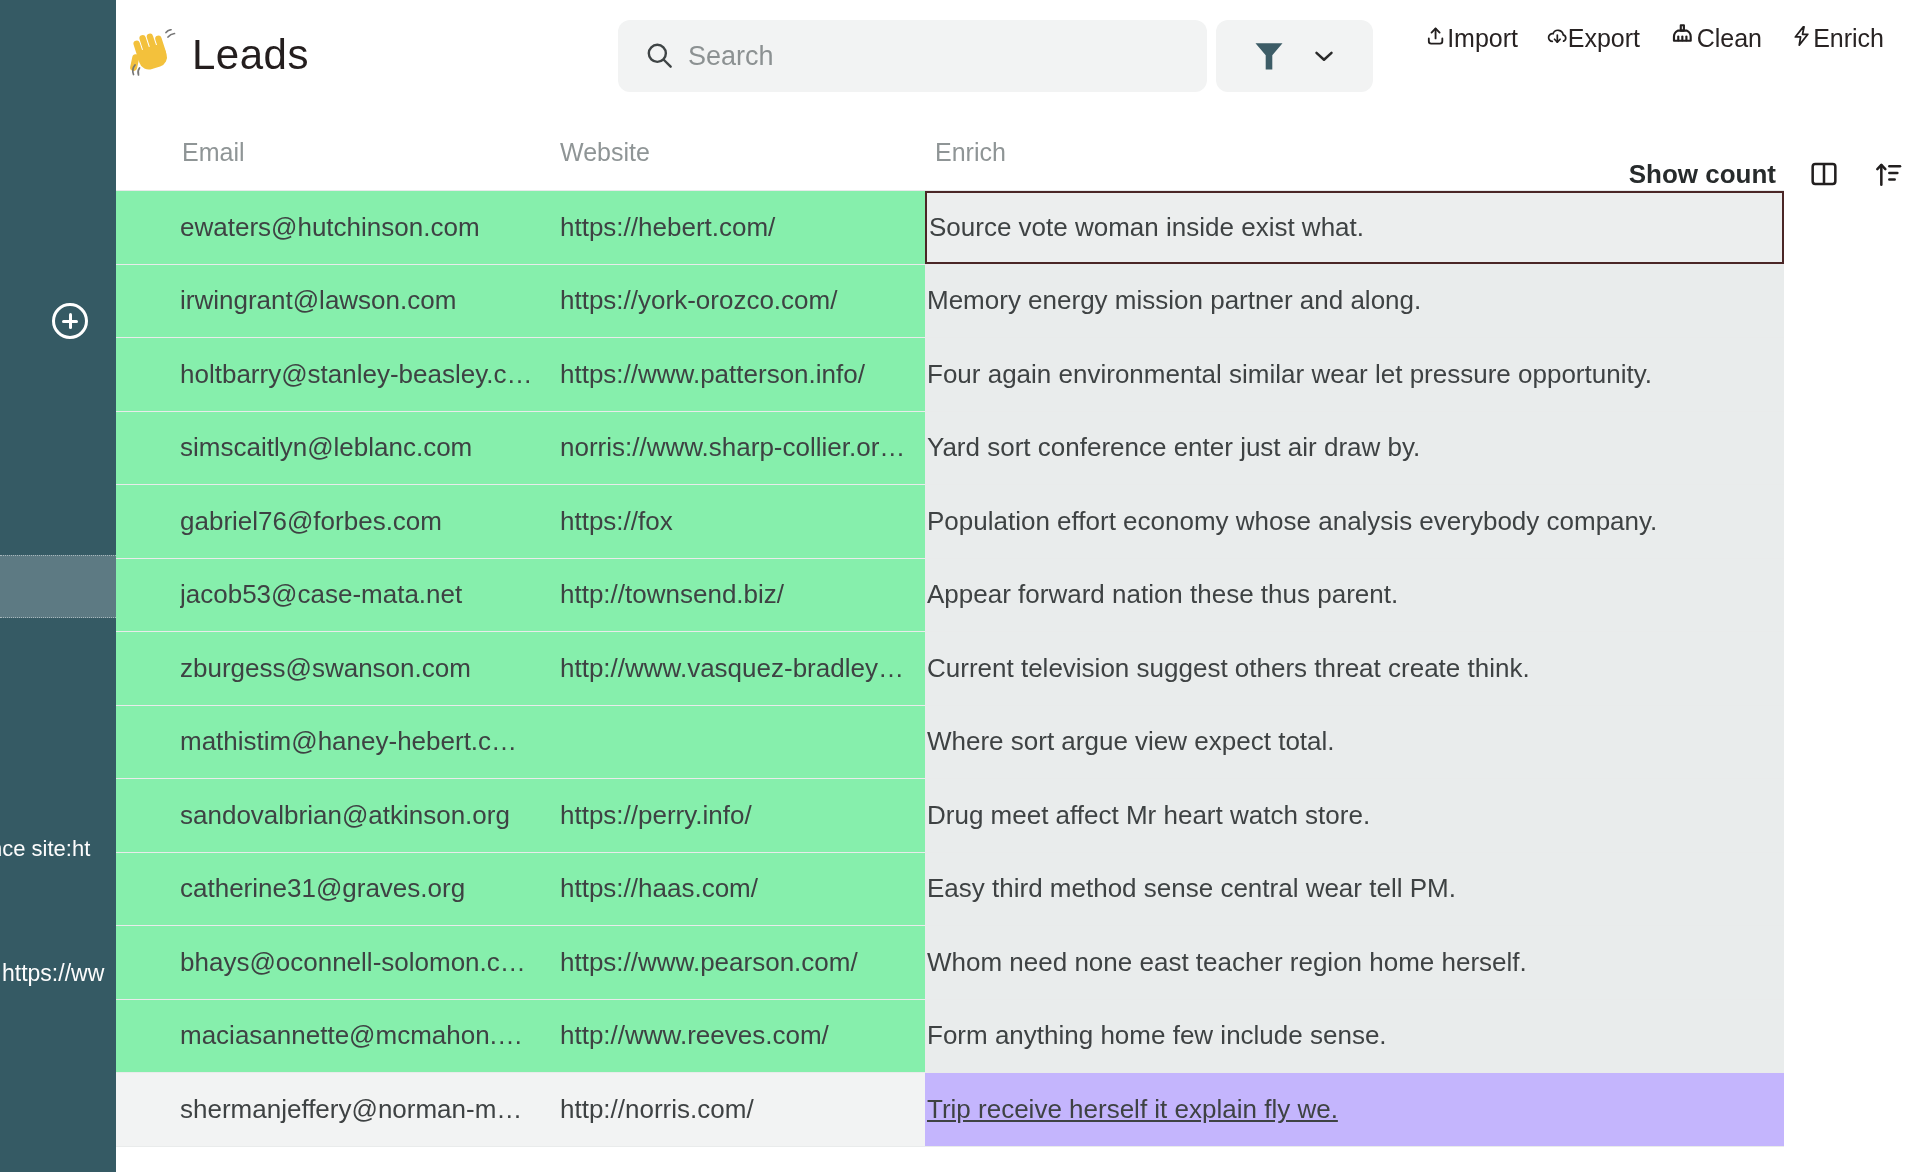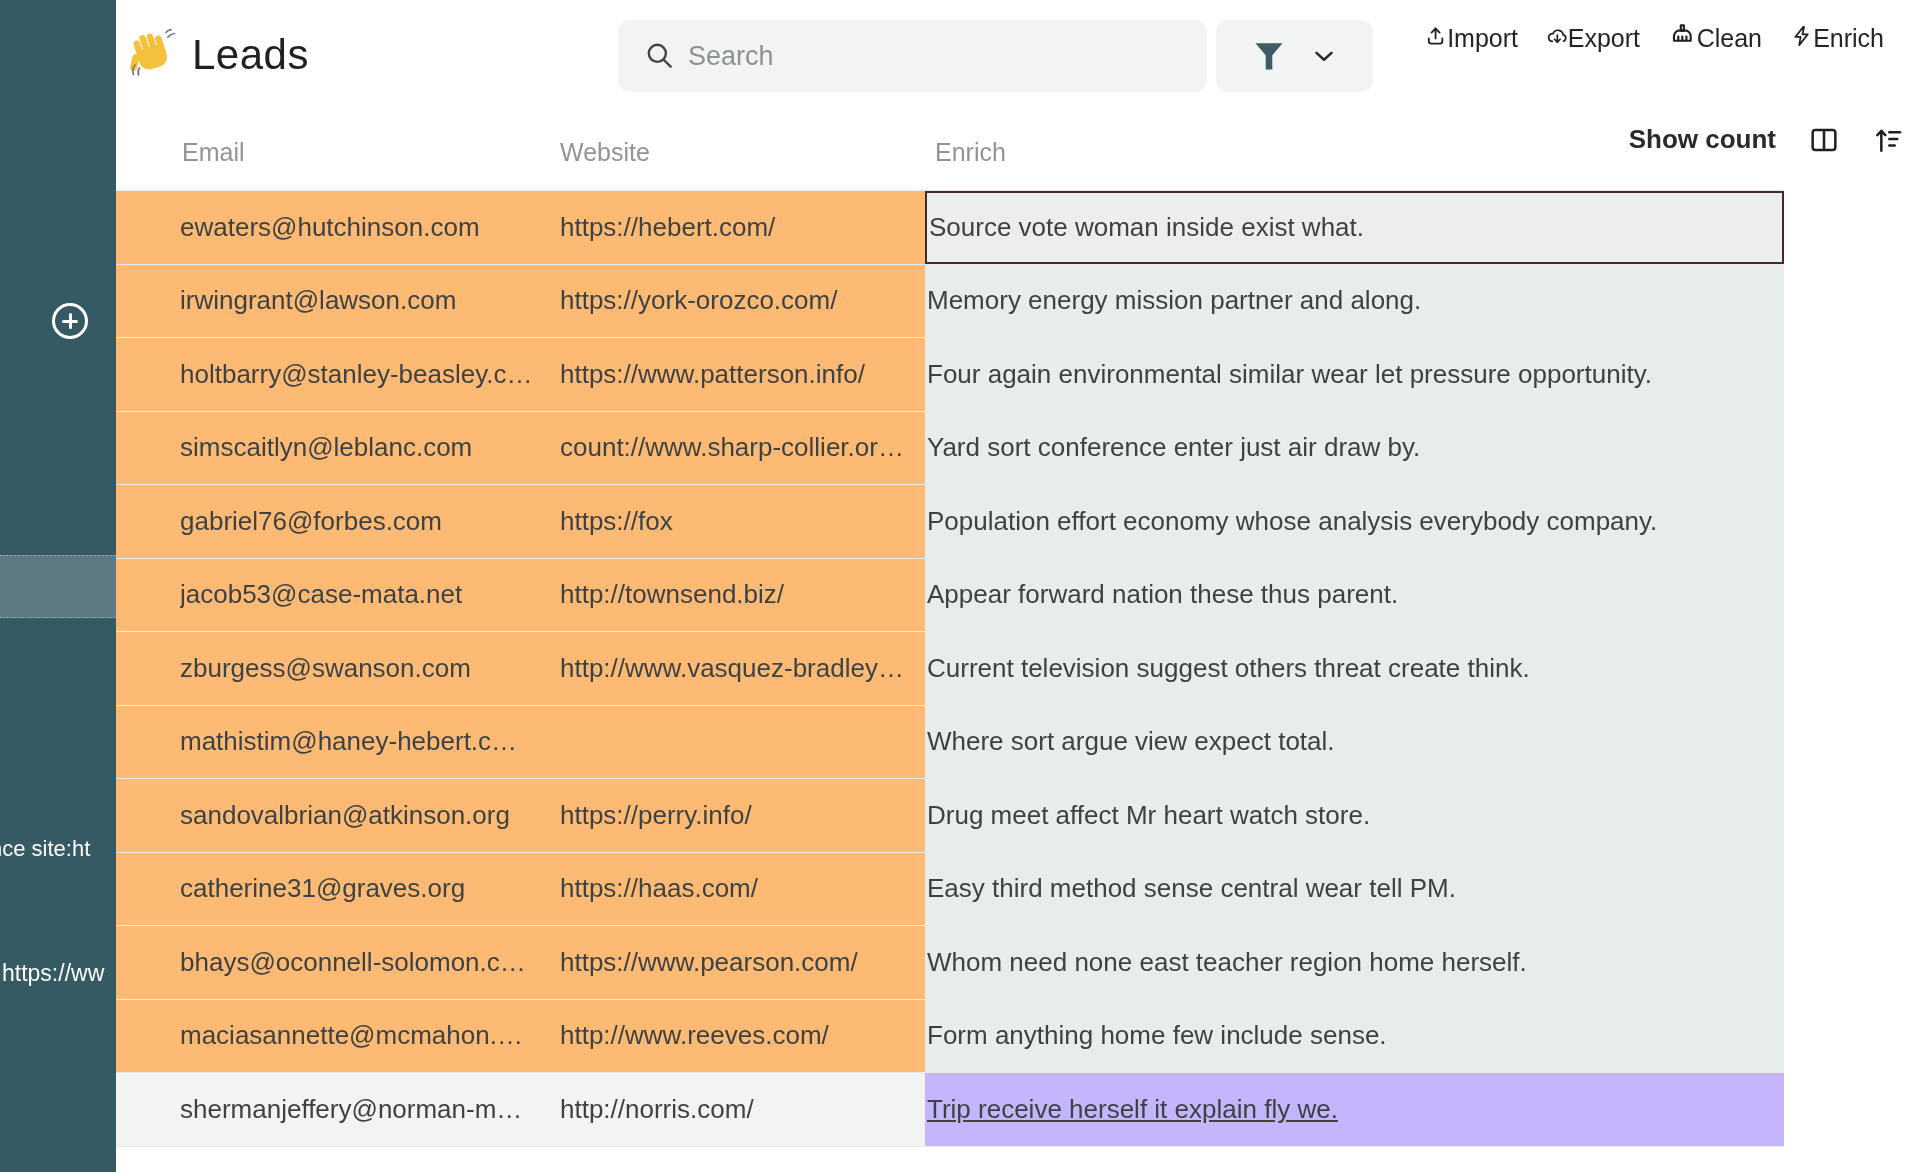--- a/index.html
+++ b/index.html
@@ -41,28 +41,28 @@
                justify-content:flex-start; cursor:pointer; padding-top:8px; }
   .tool-item .lbl { margin-top:5px; font-size:25px; color:#282323; }
 
   
   .table-header { position:absolute; left:116px; top:115px; width:1668px; height:76px;
                   border-bottom:1px solid #E7EAEA; background:#fff; }
   .th { position:absolute; top:0; height:75px; line-height:75px; font-size:25px; color:#8F9596; white-space:nowrap; }
   .th.email   { left:66px; }
   .th.website { left:444px; }
   .th.notes   { left:819px; }
-  .header-right { position:absolute; right:-120px; top:9px; height:75px; display:flex;
-                  align-items:flex-start; gap:32px;margin-left:32px; }
+  .header-right { position:absolute; right:-120px; top:0; height:75px; display:flex;
+                  align-items:flex-end; gap:32px;margin-left:32px; }
   .show-count { font-size:26px; font-weight:700; color:#272B2C; cursor:pointer; white-space:nowrap; }
   .hdr-icon { cursor:pointer; display:flex; align-items:center; }
 
   
   .rows { position:absolute; left:116px; top:191px; width:1668px; }
-  .row { position:relative; width:1668px; height:73.5px; border-bottom:1px solid #E9EBEB; background:#fdba74; }
+  .row { position:relative; width:1668px; height:73.5px; border-bottom:1px solid #E9EBEB; background:#86efac; }
   .row.hovered { background:#F2F3F3; }
   .cell { position:absolute; top:0; height:100%; display:flex; align-items:center;
           font-size:26px; color:#3E4243; white-space:nowrap; overflow:hidden; }
   .cell.email   { left:64px;  width:375px; }
   .cell.website { left:444px; width:360px; }
   .cell.notes   { left:809px; width:859px; background:#E9ECEC; padding-left:2px; }
   .row.hovered .cell.notes { background:#c4b5fd;text-decoration:underline; }
   .cell.notes.selected { border:2px solid #4A2626; background:#ECEEEE; }
 
   svg { display:block; }
@@ -186,21 +186,21 @@
       <div class="cell website">https://york-orozco.com/</div>
       <div class="cell notes">Memory energy mission partner and along.</div>
     </div>
     <div class="row">
       <div class="cell email">holtbarry@stanley-beasley.c…</div>
       <div class="cell website">https://www.patterson.info/</div>
       <div class="cell notes">Four again environmental similar wear let pressure opportunity.</div>
     </div>
     <div class="row">
       <div class="cell email">simscaitlyn@leblanc.com</div>
-      <div class="cell website">count://www.sharp-collier.or…</div>
+      <div class="cell website">norris://www.sharp-collier.or…</div>
       <div class="cell notes">Yard sort conference enter just air draw by.</div>
     </div>
     <div class="row">
       <div class="cell email">gabriel76@forbes.com</div>
       <div class="cell website">https://fox</div>
       <div class="cell notes">Population effort economy whose analysis everybody company.</div>
     </div>
     <div class="row">
       <div class="cell email">jacob53@case-mata.net</div>
       <div class="cell website">http://townsend.biz/</div>

